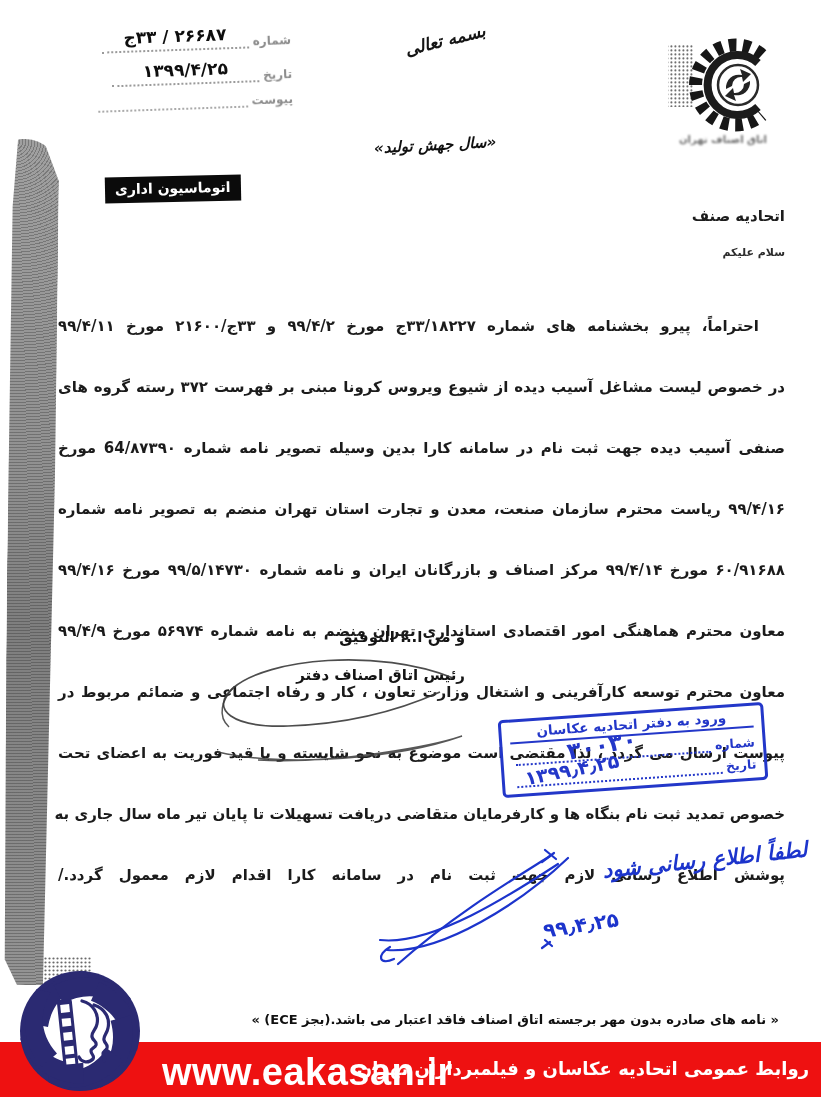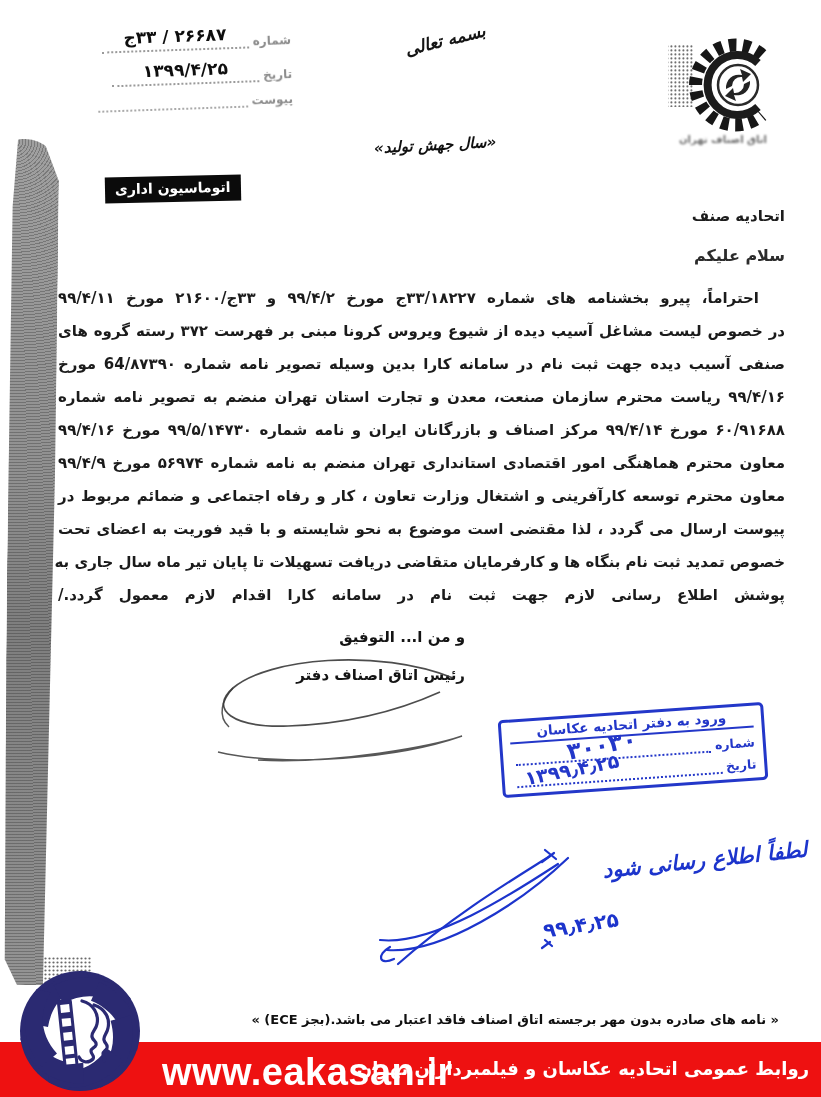--- a/index.html
+++ b/index.html
@@ -18,25 +18,25 @@
   .besmele{position:absolute;left:404px;top:30px;font-size:17px;font-weight:bold;font-style:italic;transform:rotate(-14deg);color:#151515;}
   .slogan{position:absolute;left:374px;top:136px;font-size:15px;font-weight:bold;font-style:italic;transform:rotate(-3deg);color:#101010;direction:rtl;}
   
   .org-logo{position:absolute;left:666px;top:33px;width:120px;height:104px;}
   .org-caption{position:absolute;left:660px;top:134px;width:126px;text-align:center;font-size:10px;font-weight:bold;color:#6d6d6d;filter:blur(1.1px);direction:rtl;}
   
   .automation{position:absolute;left:105px;top:176px;background:#0b0b0b;color:#fff;
     font-size:14px;font-weight:bold;padding:4px 10px 6px;transform:rotate(-1.2deg);direction:rtl;letter-spacing:.5px;}
   
   .recipient{position:absolute;right:36px;top:207px;font-size:15px;font-weight:bold;direction:rtl;}
-  .salutation{position:absolute;right:36px;top:246px;font-size:16px;font-weight:bold;color:#2c2c2c;direction:rtl;}
+  .salutation{position:absolute;right:36px;top:246px;font-size:11px;font-weight:bold;color:#2c2c2c;direction:rtl;}
   
   .body-text{position:absolute;left:58px;top:282px;width:727px;direction:rtl;}
   .body-line{font-size:15px;font-weight:bold;line-height:33px;height:33px;color:#1b1b1b;
-    text-align:justify;text-align-last:justify;white-space:nowrap;overflow:visible;}
+    text-align:justify;text-align-last:justify;white-space:nowrap;overflow:visible;margin-top:28px;}
   .body-line.indent{padding-right:26px;}
   .body-line.last{text-align-last:justify;}
   
   .sig-block{position:absolute;left:165px;top:628px;width:300px;text-align:right;direction:rtl;font-weight:bold;}
   .sig-line{font-size:15px;margin-bottom:20px;color:#141414;}
   .sig-svg{position:absolute;left:138px;top:640px;pointer-events:none;}
   
   .entry-stamp{position:absolute;left:500px;top:711px;width:244px;transform:rotate(-4deg);
     border:3px solid #2337c9;border-radius:5px;color:#2337c9;padding:2px 8px 6px;direction:rtl;background:rgba(255,255,255,.0);}
   .entry-title{font-size:13.5px;font-weight:bold;text-align:center;border-bottom:2px solid #2337c9;padding-bottom:2px;}

